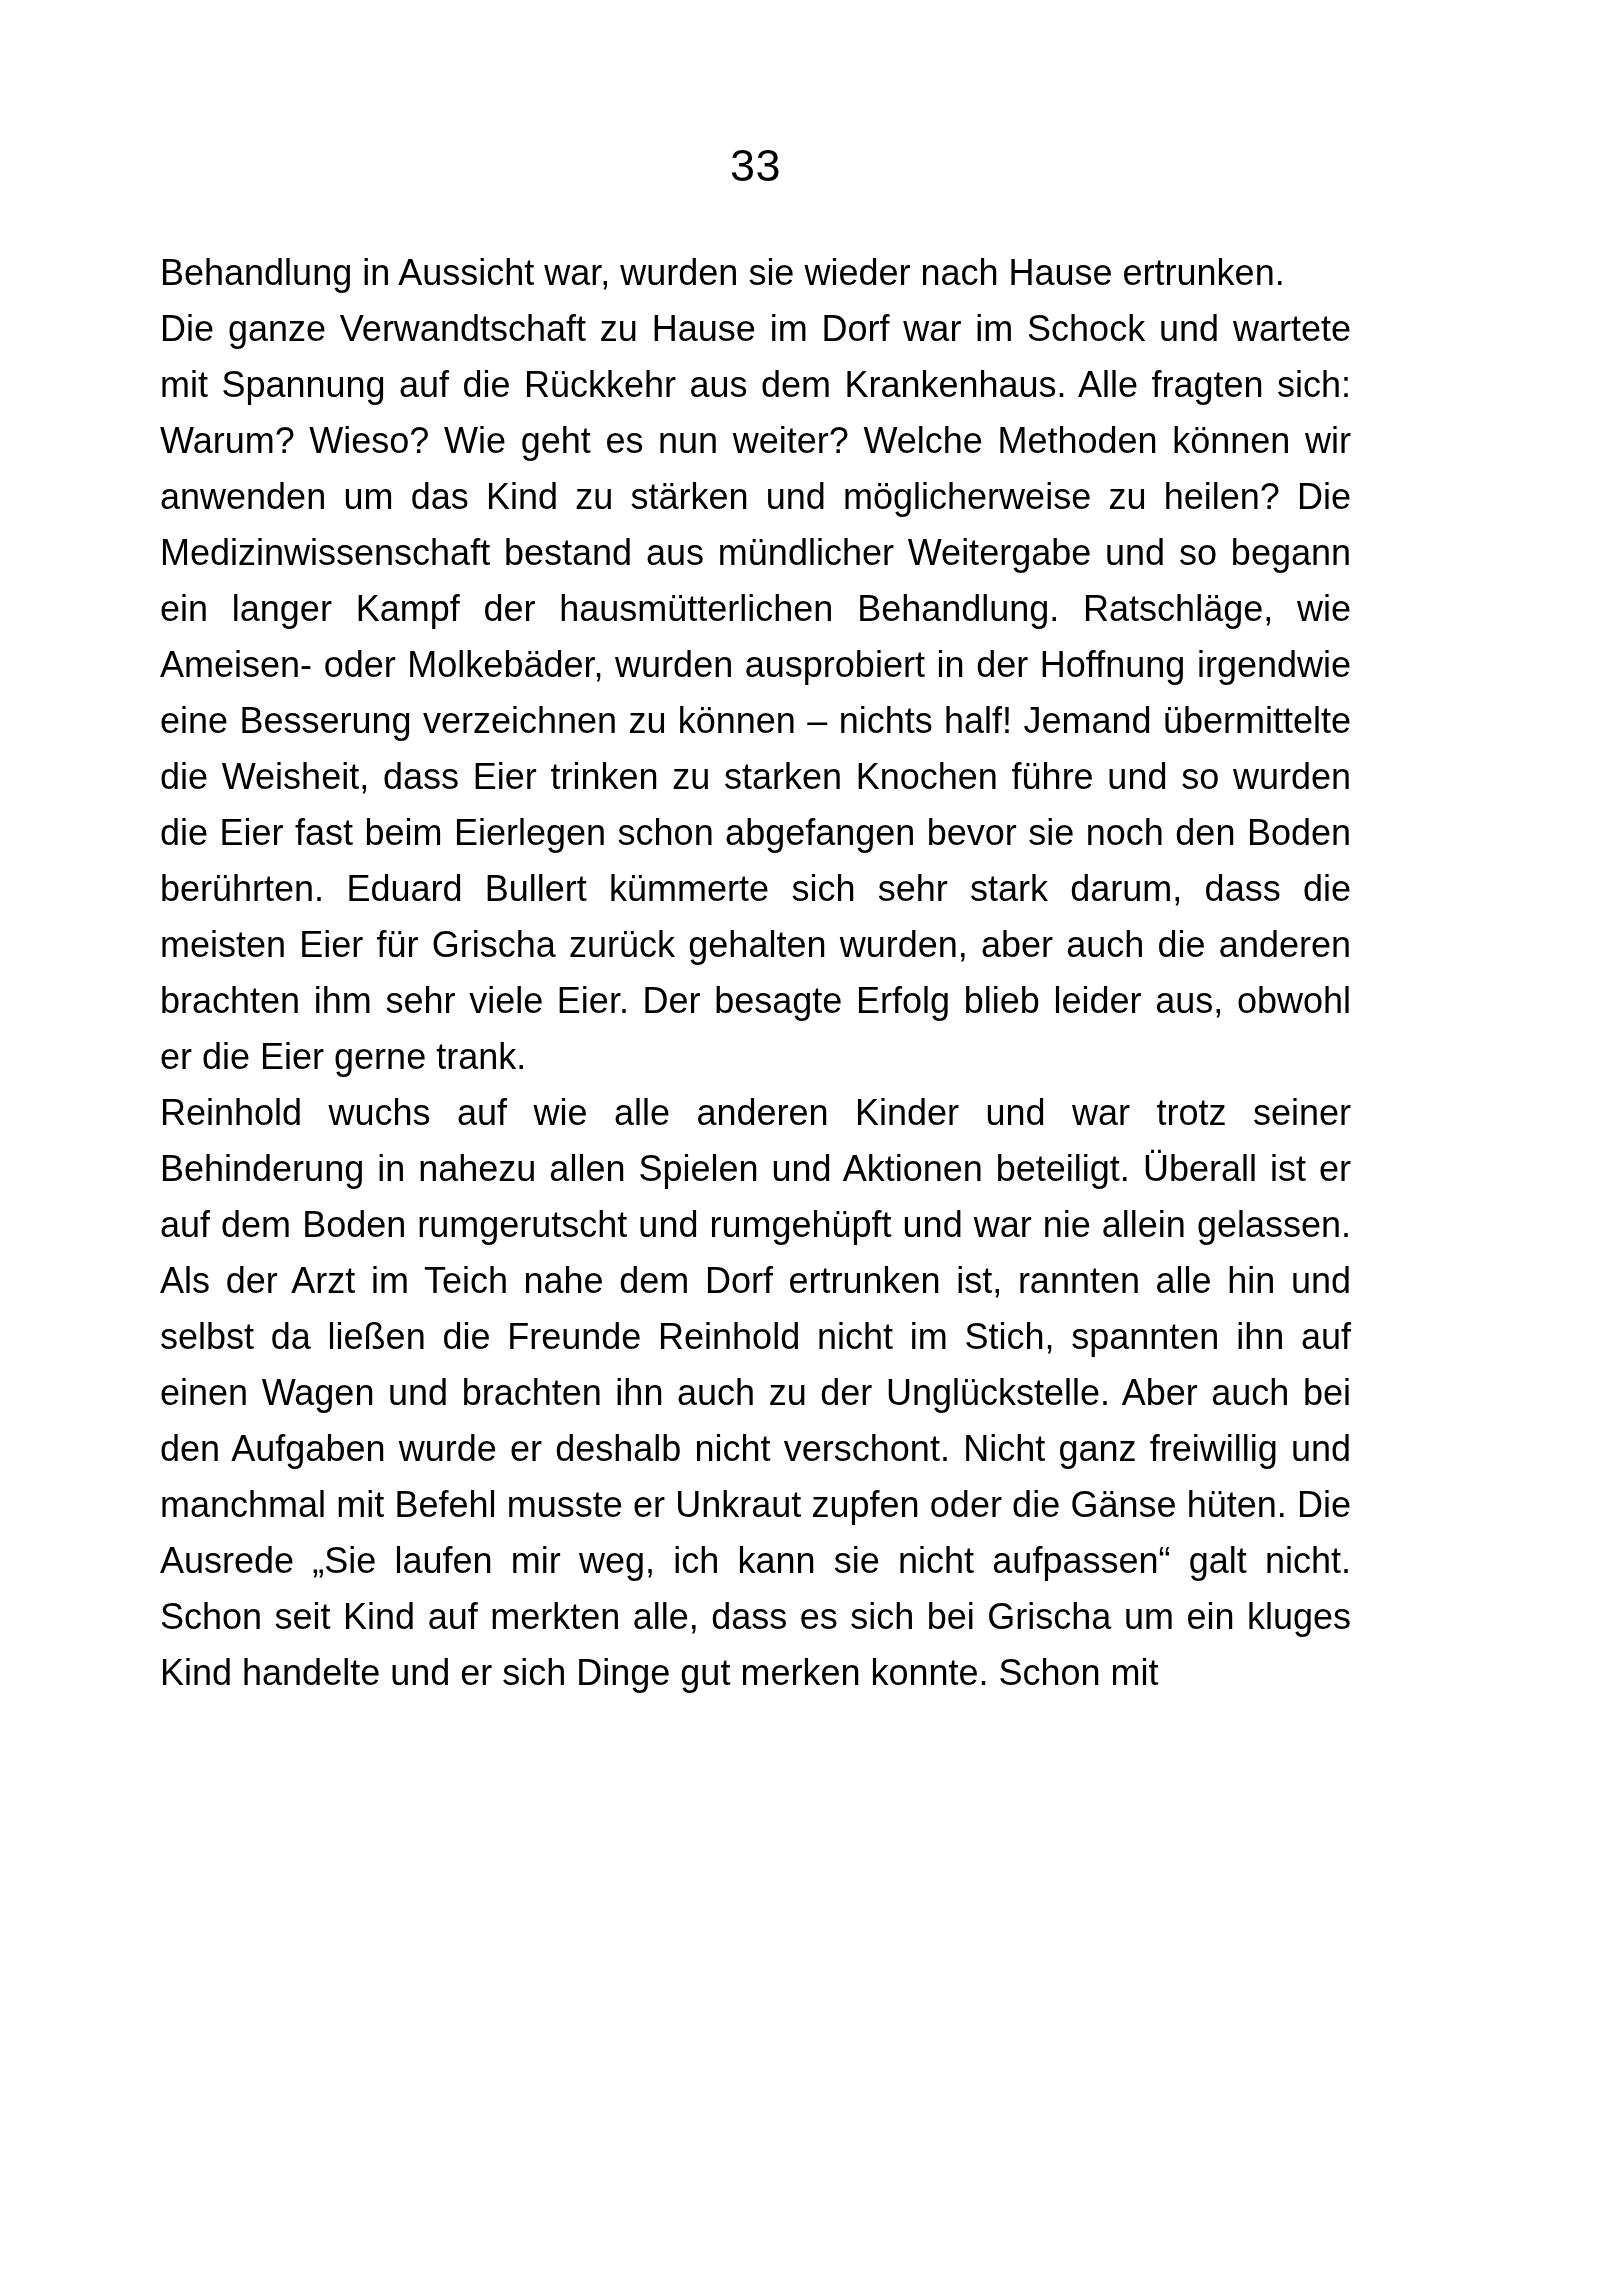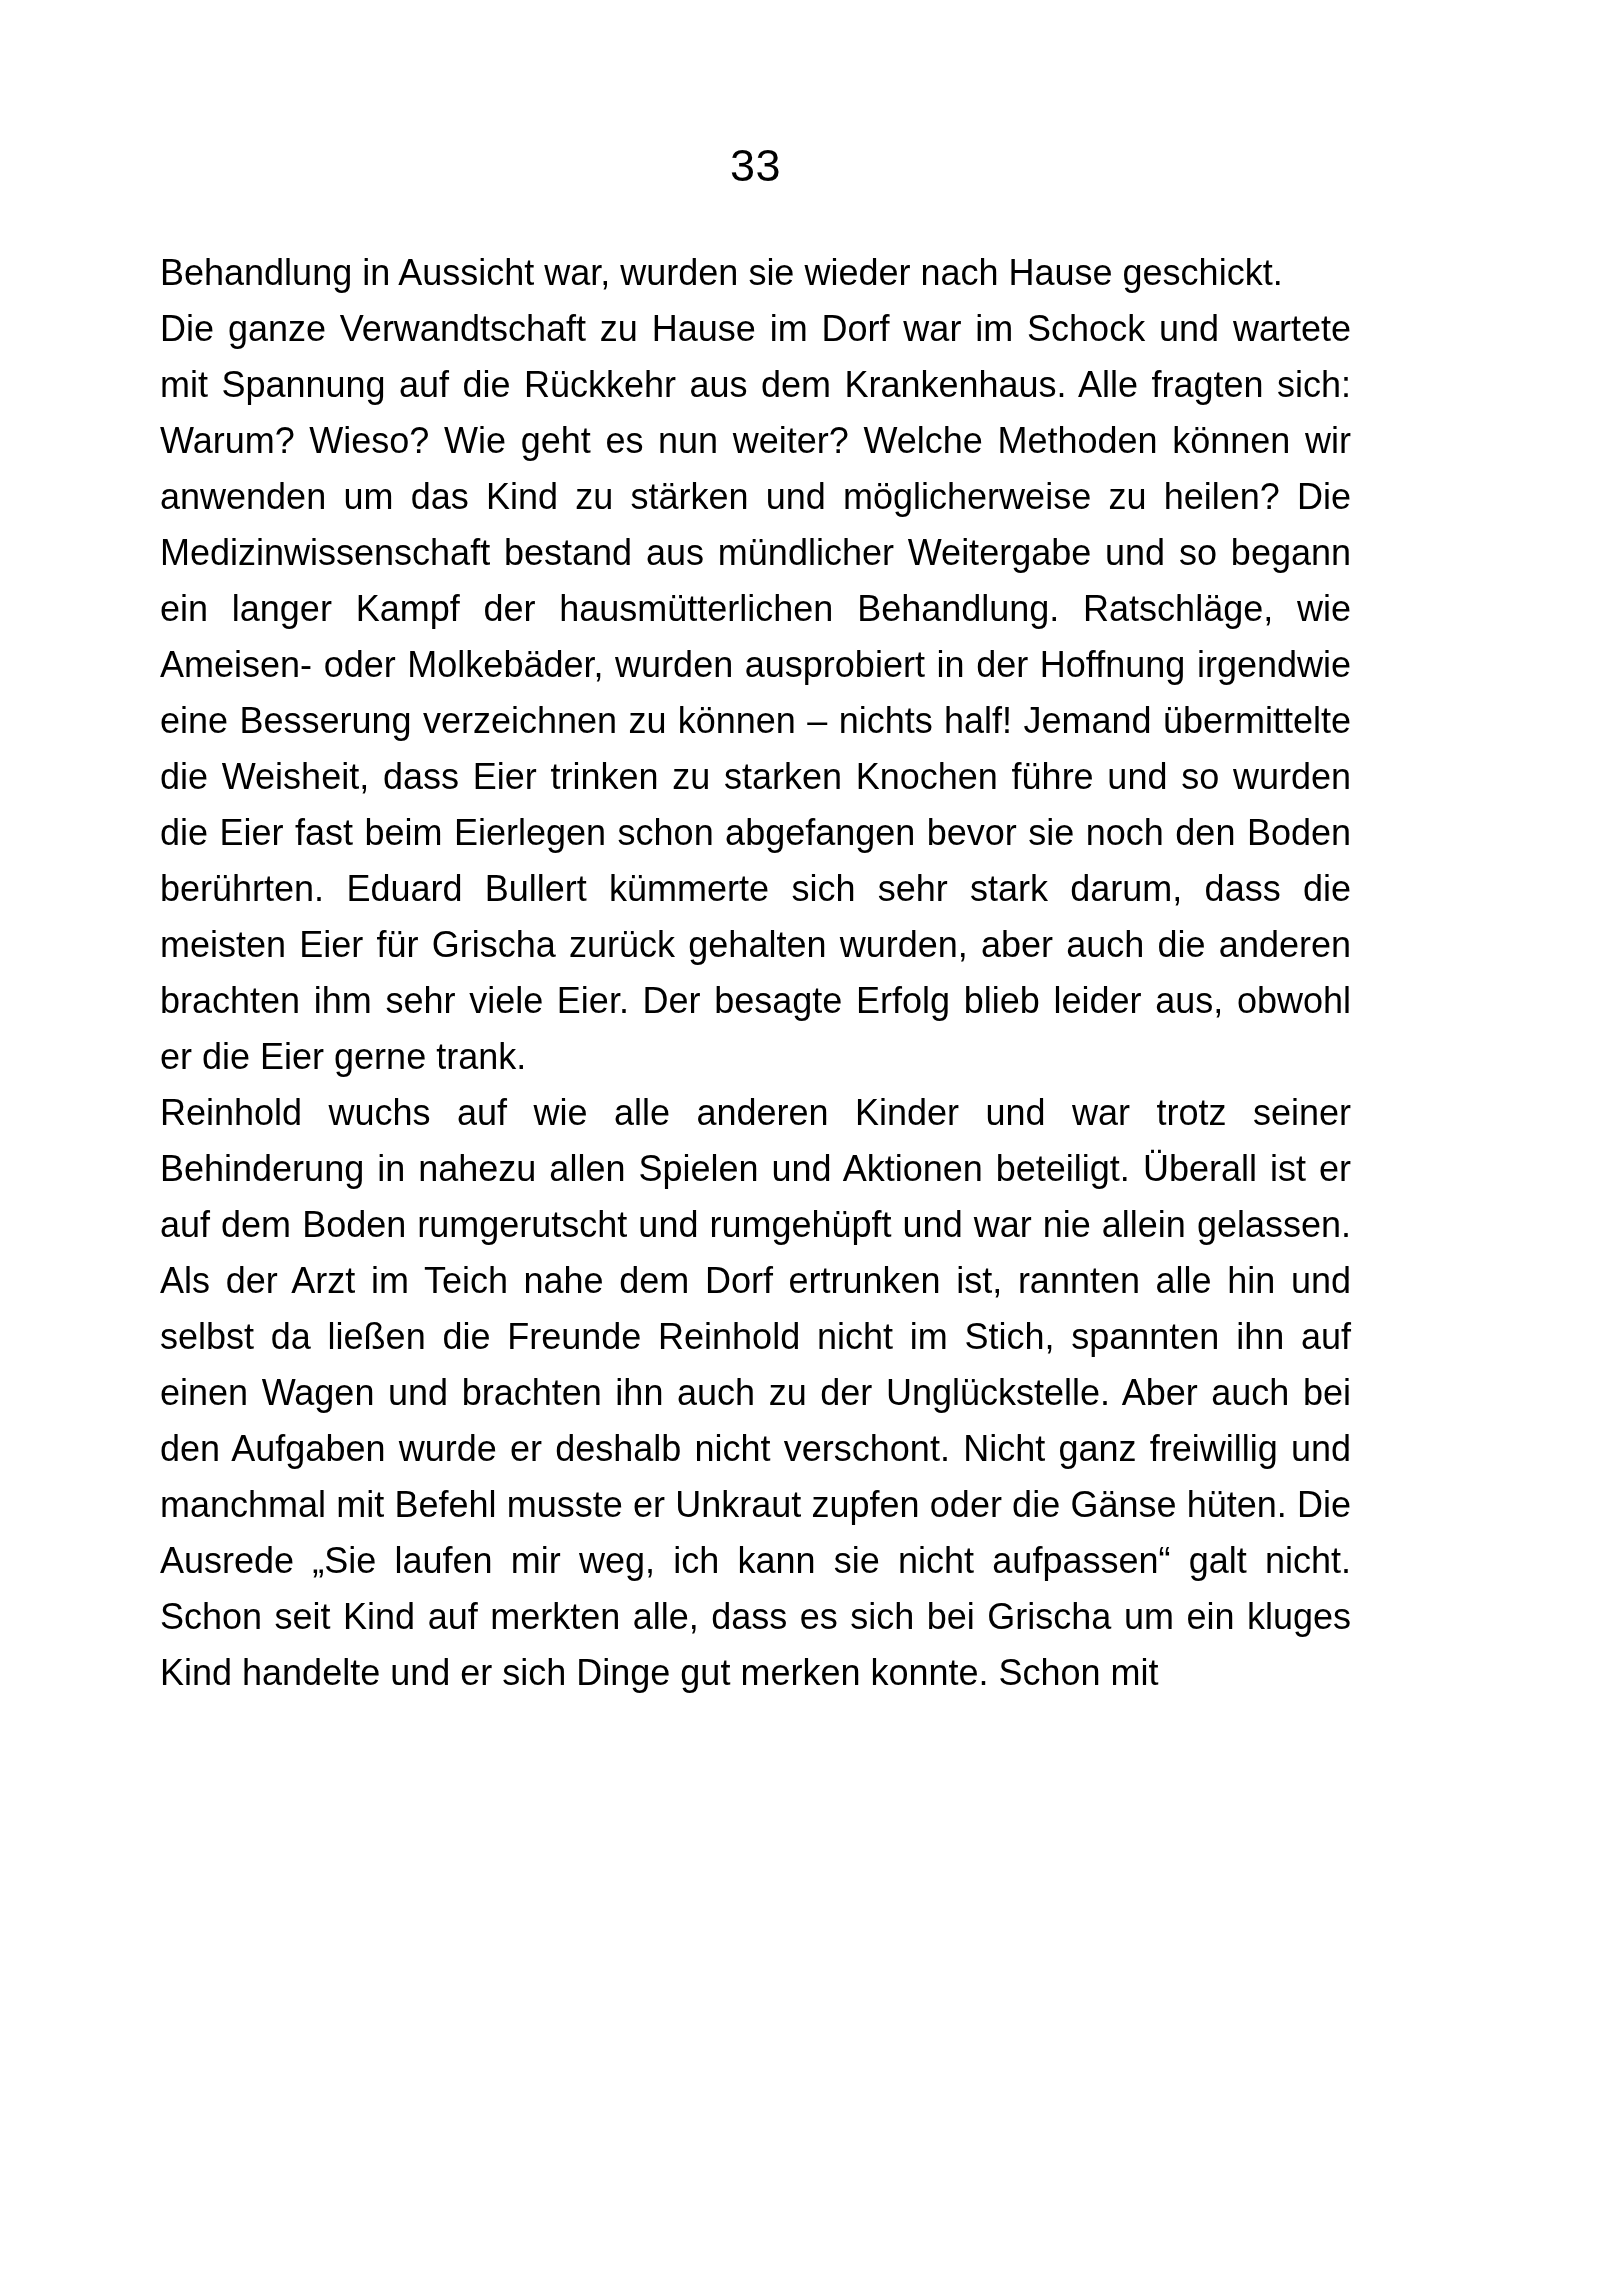--- a/index.html
+++ b/index.html
@@ -41,19 +41,19 @@
   }
 </style>
 </head>
 <body>
 
 <div class="page">
 
   <div class="page-number">33</div>
 
   <div class="body-text">
-    <p>Behandlung in Aussicht war, wurden sie wieder nach Hause geschickt.</p>
+    <p>Behandlung in Aussicht war, wurden sie wieder nach Hause ertrunken.</p>
     <p>Die ganze Verwandtschaft zu Hause im Dorf war im Schock und wartete mit Spannung auf die Rückkehr aus dem Krankenhaus. Alle fragten sich: Warum? Wieso? Wie geht es nun weiter? Welche Methoden können wir anwenden um das Kind zu stärken und möglicherweise zu heilen? Die Medizinwissenschaft bestand aus mündlicher Weitergabe und so begann ein langer Kampf der hausmütterlichen Behandlung. Ratschläge, wie Ameisen- oder Molkebäder, wurden ausprobiert in der Hoffnung irgendwie eine Besserung verzeichnen zu können – nichts half! Jemand übermittelte die Weisheit, dass Eier trinken zu starken Knochen führe und so wurden die Eier fast beim Eierlegen schon abgefangen bevor sie noch den Boden berührten. Eduard Bullert kümmerte sich sehr stark darum, dass die meisten Eier für Grischa zurück gehalten wurden, aber auch die anderen brachten ihm sehr viele Eier. Der besagte Erfolg blieb leider aus, obwohl er die Eier gerne trank.</p>
     <p>Reinhold wuchs auf wie alle anderen Kinder und war trotz seiner Behinderung in nahezu allen Spielen und Aktionen beteiligt. Überall ist er auf dem Boden rumgerutscht und rumgehüpft und war nie allein gelassen. Als der Arzt im Teich nahe dem Dorf ertrunken ist, rannten alle hin und selbst da ließen die Freunde Reinhold nicht im Stich, spannten ihn auf einen Wagen und brachten ihn auch zu der Unglückstelle. Aber auch bei den Aufgaben wurde er deshalb nicht verschont. Nicht ganz freiwillig und manchmal mit Befehl musste er Unkraut zupfen oder die Gänse hüten. Die Ausrede „Sie laufen mir weg, ich kann sie nicht aufpassen“ galt nicht. Schon seit Kind auf merkten alle, dass es sich bei Grischa um ein kluges Kind handelte und er sich Dinge gut merken konnte. Schon mit</p>
   </div>
 
 </div>
 
 
 </body></html>

